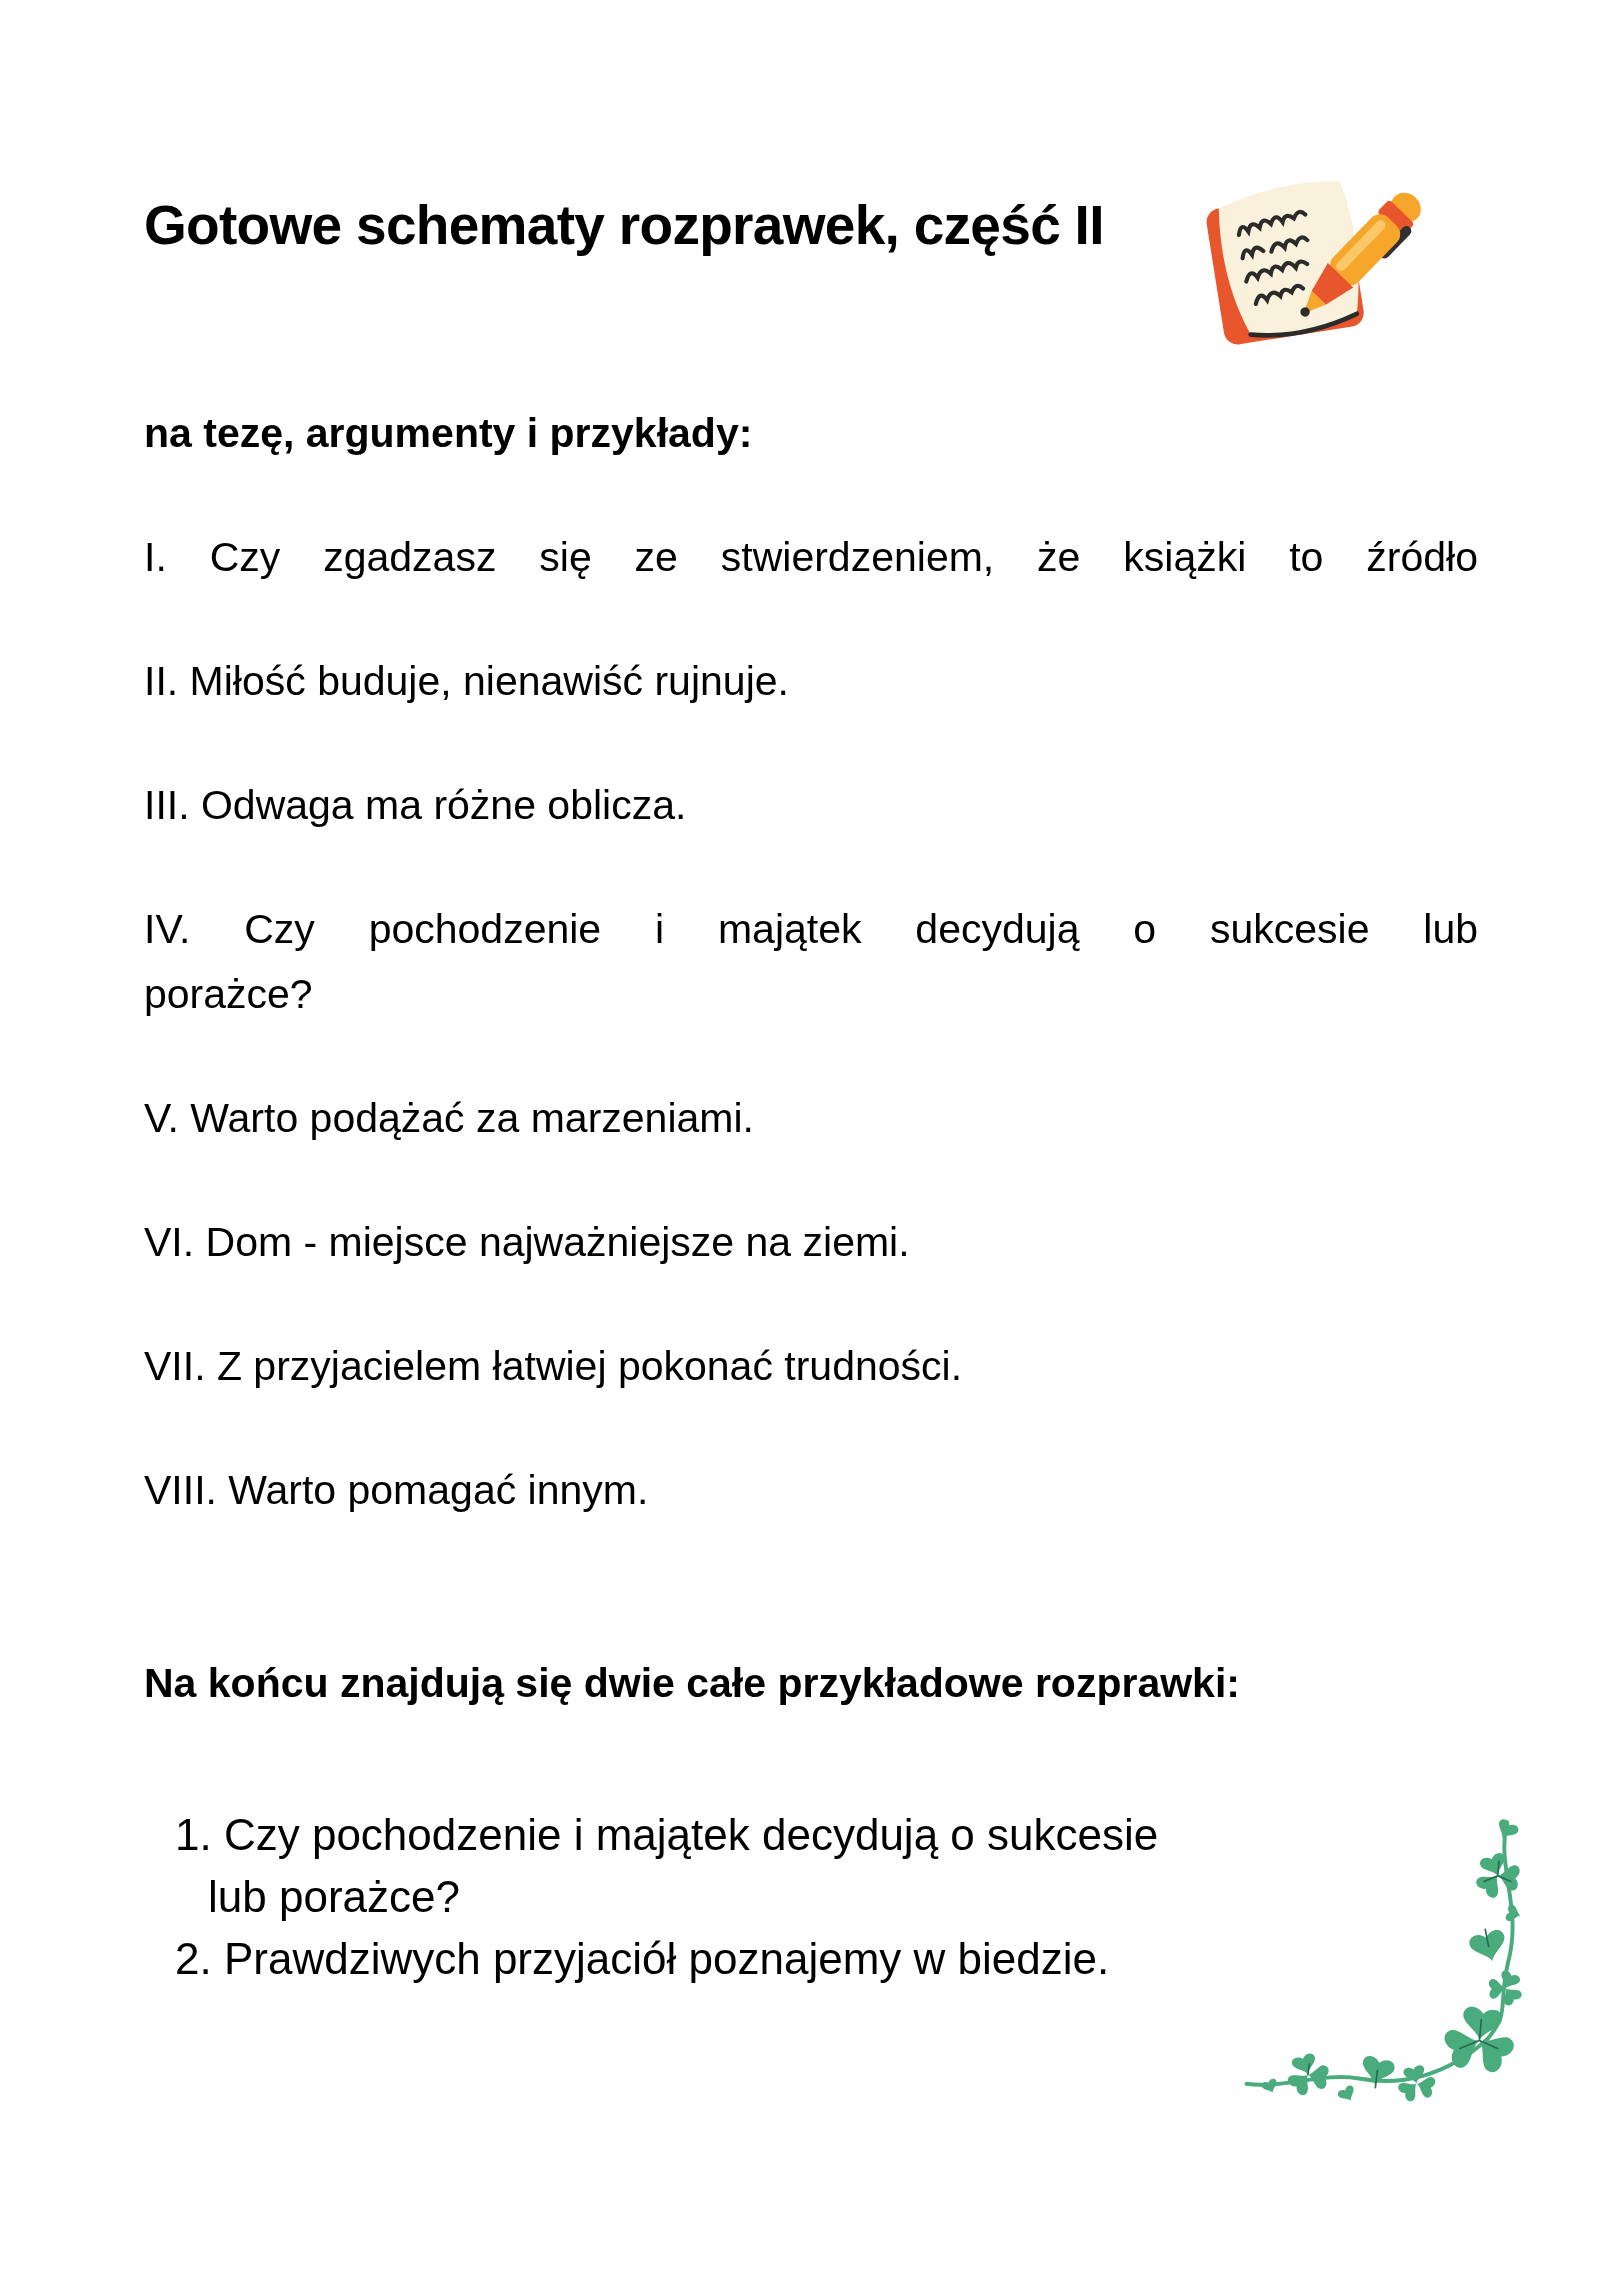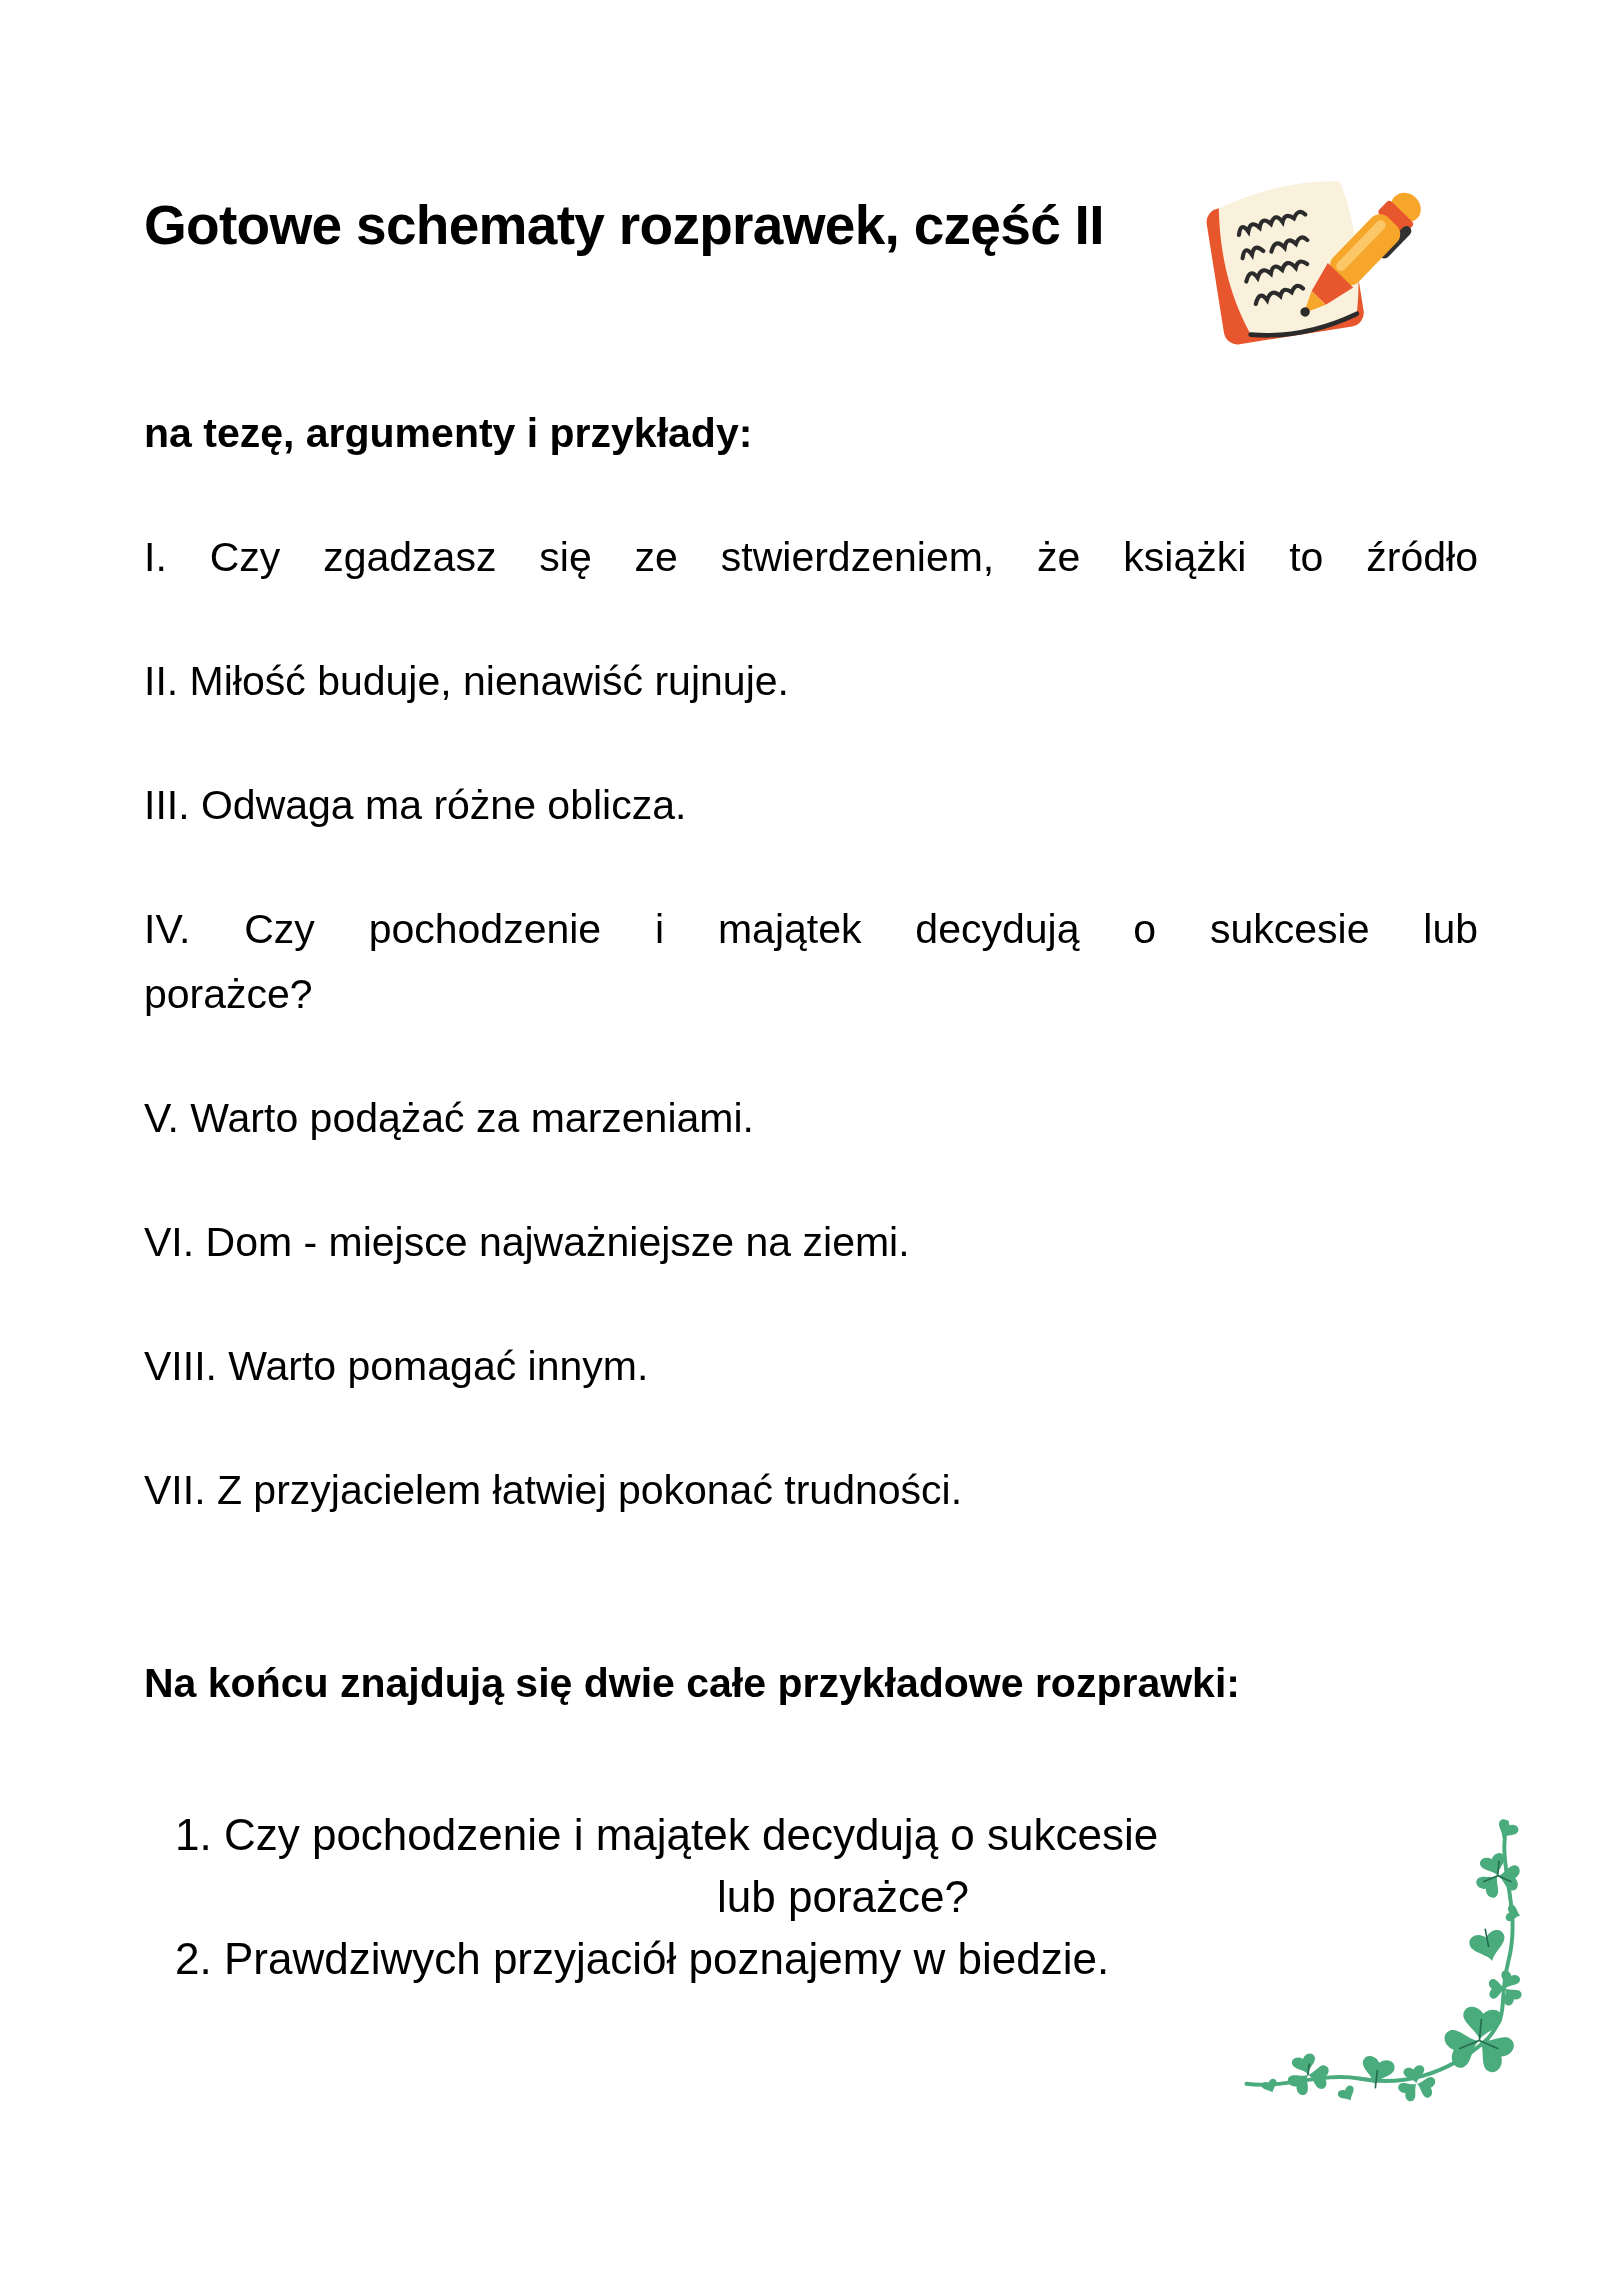--- a/index.html
+++ b/index.html
@@ -46,21 +46,21 @@
     font-size: 41px;
     line-height: 65px;
     font-weight: 700;
   }
   .list {
     margin: 88px 0 0 31px;
     font-size: 44px;
     line-height: 62px;
   }
   .litem { margin: 0; }
-  .cont { padding-left: 33px; text-align: center; }
+  .cont { padding-left: 33px; }
   .notebook-icon {
     position: absolute;
     left: 1191px;
     top: 147px;
     width: 236px;
     height: 216px;
   }
   .clover-decoration {
     position: absolute;
     left: 1236px;
@@ -160,25 +160,25 @@
 
   <p class="block topic">
     <span class="line">V. Warto podążać za marzeniami.</span>
   </p>
 
   <p class="block topic">
     <span class="line">VI. Dom - miejsce najważniejsze na ziemi.</span>
   </p>
 
   <p class="block topic">
-    <span class="line">VIII. Warto pomagać innym.</span>
+    <span class="line">VII. Z przyjacielem łatwiej pokonać trudności.</span>
   </p>
 
   <p class="block topic">
-    <span class="line">VII. Z przyjacielem łatwiej pokonać trudności.</span>
+    <span class="line">VIII. Warto pomagać innym.</span>
   </p>
 
   <p class="closing-heading">Na końcu znajdują się dwie całe przykładowe rozprawki:</p>
 
   <div class="list">
     <p class="litem">
       <span class="line">1. Czy pochodzenie i majątek decydują o sukcesie</span>
       <span class="line cont">lub porażce?</span>
     </p>
     <p class="litem">

